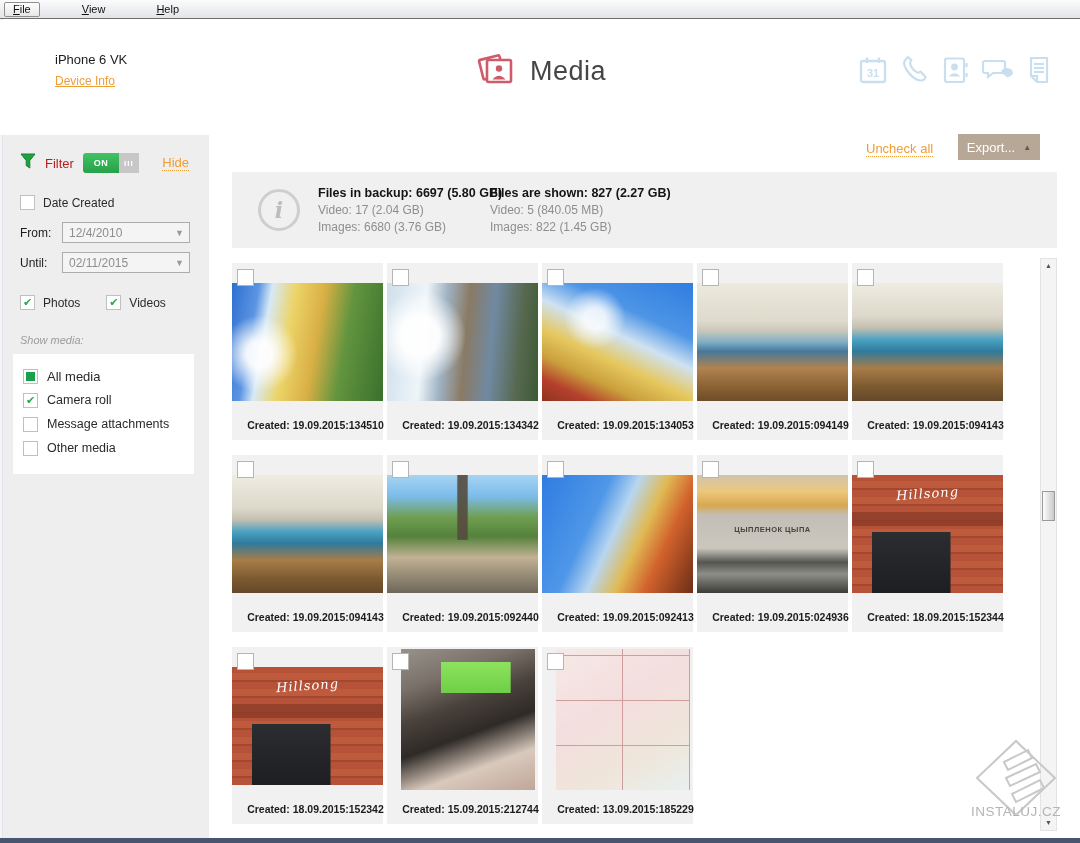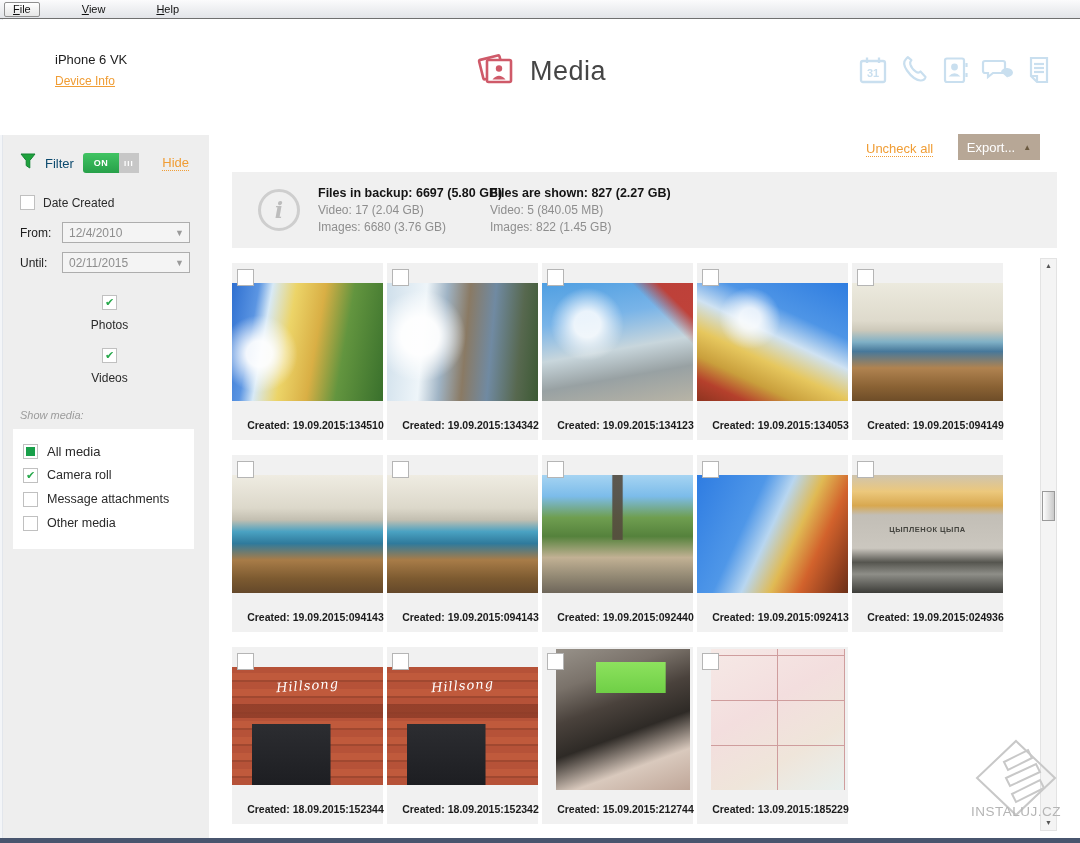--- a/index.html
+++ b/index.html
@@ -37,21 +37,21 @@
   .page-title{ font-size:27px; color:#454545; letter-spacing:0.5px; }
   .nav-icons{ position:absolute; right:26px; top:35px; display:flex; gap:11px; }
   .nav-icons svg{ display:block; }
 
   
   .sidebar{
     position:absolute; left:3px; top:135px; width:206px; height:705px;
     background:#eeeeee; padding:16px 10px 0 17px;
   }
   .filter-row{ display:flex; align-items:center; gap:9px; height:24px; }
-  .filter-label{ font-size:13px; color:#0c4a6e;text-align:center; }
+  .filter-label{ font-size:13px; color:#b91c1c;text-align:center; }
   .toggle{ display:flex; width:68px; height:20px; border-radius:3px; overflow:hidden; cursor:pointer; }
   .toggle .on{
     width:36px; background:linear-gradient(#41c463,#27a049); color:#fff;
     font-size:9px; font-weight:bold; display:flex; align-items:center; justify-content:center; letter-spacing:.5px;
   }
   .toggle .grip{
     width:20px; background:#c7c7c7; display:flex; align-items:center; justify-content:center;
     color:#fff; font-size:8px; letter-spacing:1px; font-weight:bold;
   }
   .hide-link{ margin-left:auto; margin-right:10px; color:#f09d35; font-size:13px;
@@ -68,21 +68,21 @@
   .check-label{ font-size:12px; color:#2a2a2a; }
 
   .date-row{ display:flex; align-items:center; margin-top:9px; }
   .date-label{ width:42px; font-size:12px; color:#1c1c1c; }
   .date-select{
     width:128px; height:21px; background:#f4f4f4; border:1px solid #adadad;
     display:flex; align-items:center; font-size:12px; color:#8e8e8e; padding-left:6px; cursor:default;
   }
   .date-select .arrow{ margin-left:auto; margin-right:5px; color:#9a9a9a; font-size:9px; }
 
-  .pv-row{ display:flex; align-items:center; gap:8px; margin-top:22px;flex-direction:column; }
+  .pv-row{ display:flex; align-items:center; gap:8px; margin-top:22px; }
   .pv-row .gap{ width:10px; }
 
   .show-media-label{ margin-top:24px; font-size:11px; font-style:italic; color:#9b9b9b; }
   .media-type-box{ margin-top:8px; margin-left:-7px; width:181px; background:#fff; padding:10px 0 14px 10px; }
   .media-type-row{ display:flex; align-items:center; gap:9px; height:24px; }
   .media-type-row .check-label{ font-size:12.5px; }
   .media-type-row.first .check-label{ font-size:13px; }
 
   
   .uncheck-link{
@@ -363,25 +363,20 @@
     <div class="photo" data-photo="r1c1"></div>
     <div class="caption">Created: 19.09.2015:134510</div>
   </div>
   <div class="cell">
     <span class="cb"></span>
     <div class="photo" data-photo="r1c2"></div>
     <div class="caption">Created: 19.09.2015:134342</div>
   </div>
   <div class="cell">
     <span class="cb"></span>
-    <div class="photo" data-photo="r1c3"></div>
-    <div class="caption">Created: 19.09.2015:134123</div>
-  </div>
-  <div class="cell">
-    <span class="cb"></span>
     <div class="photo" data-photo="r1c4"></div>
     <div class="caption">Created: 19.09.2015:134053</div>
   </div>
   <div class="cell">
     <span class="cb"></span>
     <div class="photo" data-photo="r1c5"></div>
     <div class="caption">Created: 19.09.2015:094149</div>
   </div>
 
   <div class="cell">

